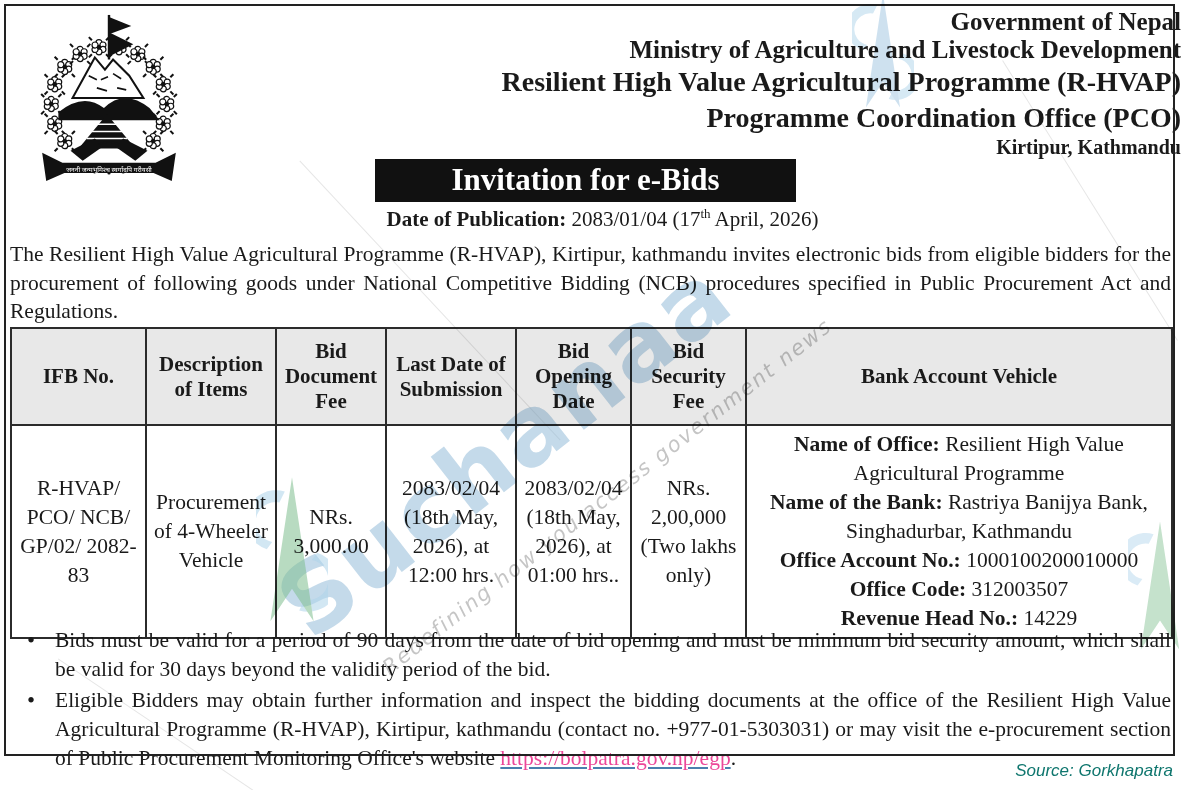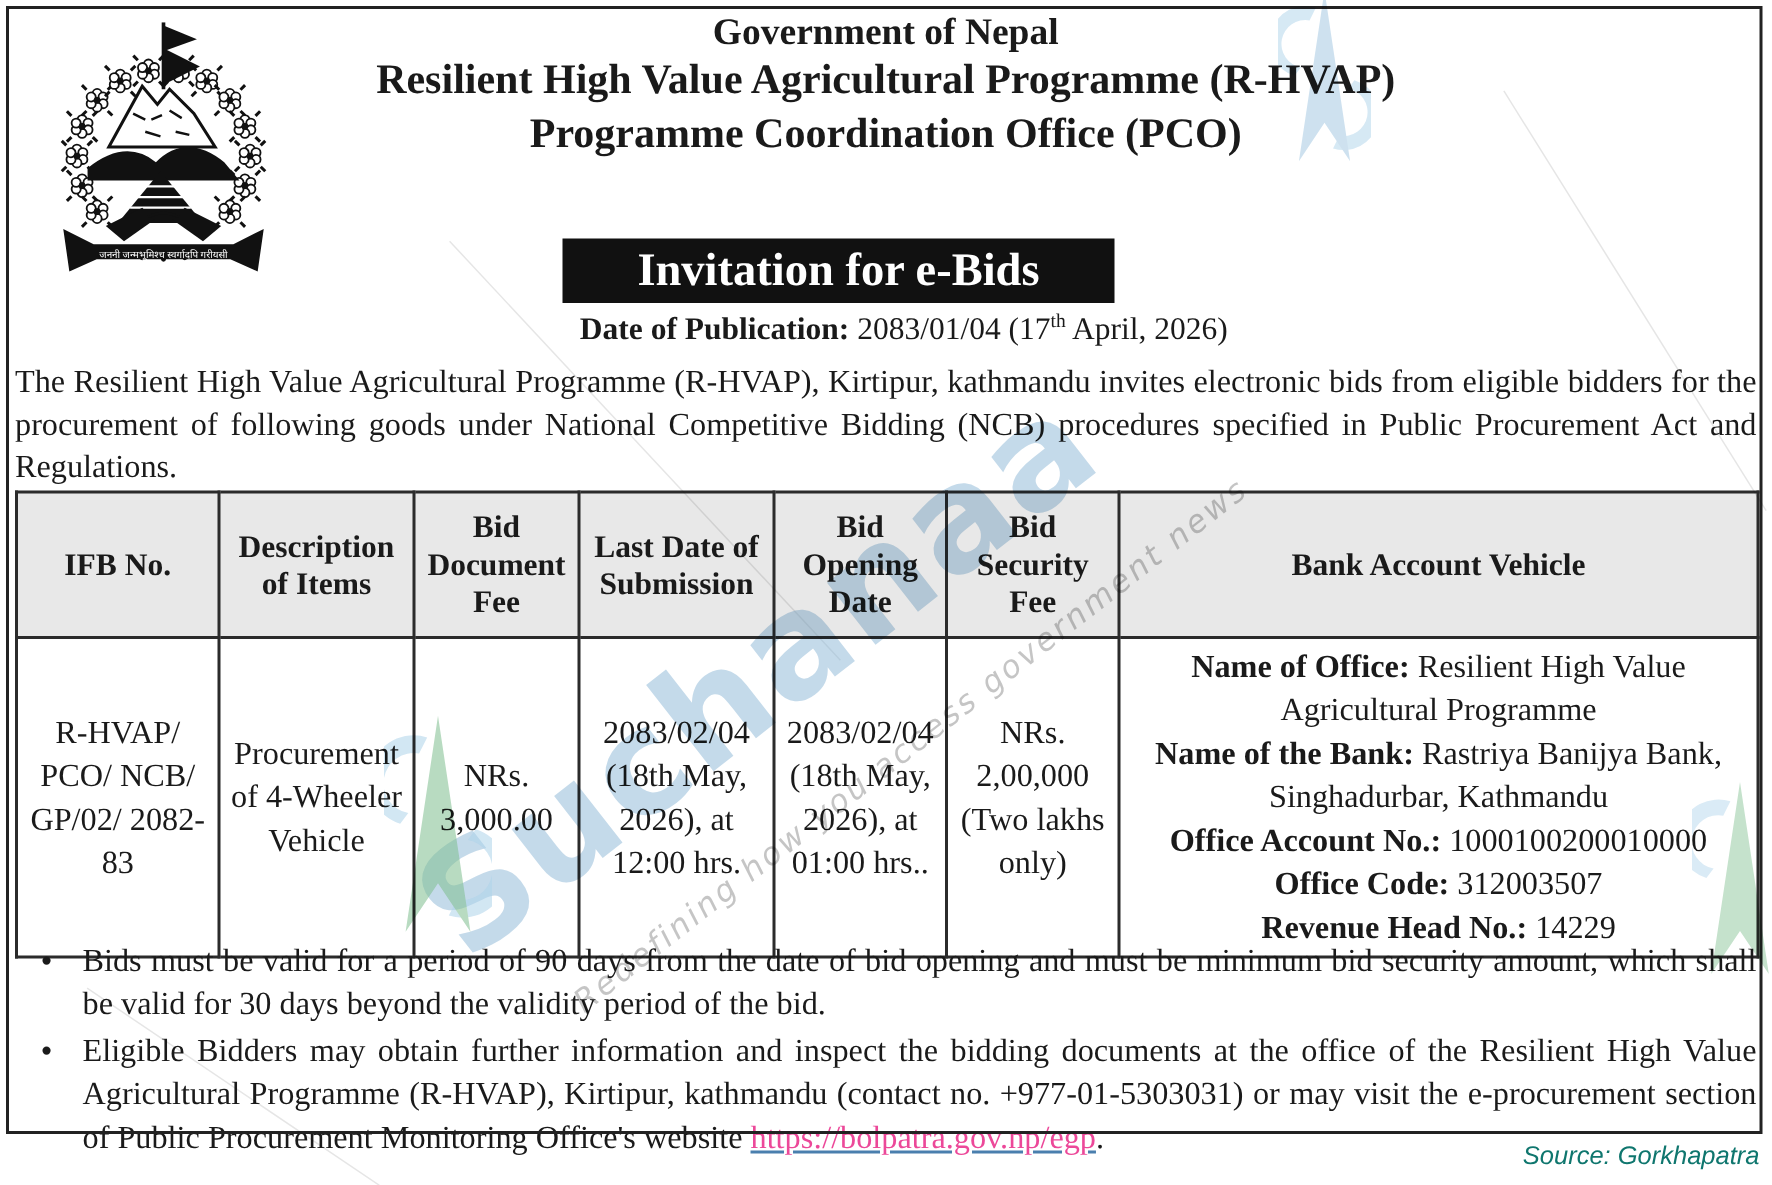--- a/index.html
+++ b/index.html
@@ -8,27 +8,27 @@
     font-family:"Liberation Serif", serif;color:#1a1a1a;overflow:hidden;
   }
   
   .page-border{
     position:absolute;left:4px;top:4px;width:1171px;height:752px;
     border:2px solid #222;box-sizing:border-box;z-index:1;pointer-events:none;
   }
   .content{position:absolute;inset:0;z-index:1;}
   
   .emblem{position:absolute;left:28px;top:12px;width:162px;height:176px;}
-  .header-block{position:absolute;left:0;top:8px;width:100%;text-align:center;line-height:1.12;}
+  .header-block{position:absolute;left:0;top:8px;width:100%;text-align:right;line-height:1.12;}
   .h-line1,.h-line2{font-size:25px;font-weight:bold;}
   .h-line3{font-size:28px;font-weight:bold;margin-top:2px;}
   .h-line4{font-size:28px;font-weight:bold;margin-top:5px;}
   .h-line5{font-size:20px;font-weight:bold;margin-top:2px;}
   .banner{
-    position:absolute;left:375px;top:159px;width:368px;height:43px;
+    position:absolute;left:375px;top:159px;width:421px;height:43px;
     background:#111;color:#fff;text-align:center;
     font-size:31px;font-weight:bold;line-height:42px;
   }
   .pub-line{position:absolute;left:12px;top:207px;width:100%;text-align:center;font-size:21px;}
   .pub-line .lbl{font-weight:bold;}
   sup{font-size:13px;vertical-align:super;line-height:0;}
   
   .intro{
     position:absolute;left:10px;top:240px;width:1161px;
     font-size:21.5px;line-height:28.5px;text-align:justify;
@@ -143,22 +143,24 @@
     <circle cx="80" cy="158" r="1.6" fill="#111"></circle>
       <circle cx="94" cy="157" r="1.6" fill="#111"></circle>
     <circle cx="106" cy="154" r="1.6" fill="#111"></circle>
 
     <polygon points="14,138 34,148 126,148 146,138 142,166 124,158 36,158 18,166" fill="#111"></polygon>
     <text x="80" y="157" text-anchor="middle" font-size="6.5" fill="#ffffff">जननी जन्मभूमिश्च स्वर्गादपि गरीयसी</text>
   </svg>
 
   <div class="header-block">
     <div class="h-line1">Government of Nepal</div>
+    <div class="h-line2">Ministry of Agriculture and Livestock Development</div>
     <div class="h-line3">Resilient High Value Agricultural Programme (R-HVAP)</div>
     <div class="h-line4">Programme Coordination Office (PCO)</div>
+    <div class="h-line5">Kirtipur, Kathmandu</div>
   </div>
 
   <div class="banner">
     <span>Invitation for e-Bids</span>
   </div>
 
   <div class="pub-line">
     <span class="lbl">Date of Publication:</span><span> 2083/01/04 (17</span><sup>th</sup><span> April, 2026)</span>
   </div>
 

